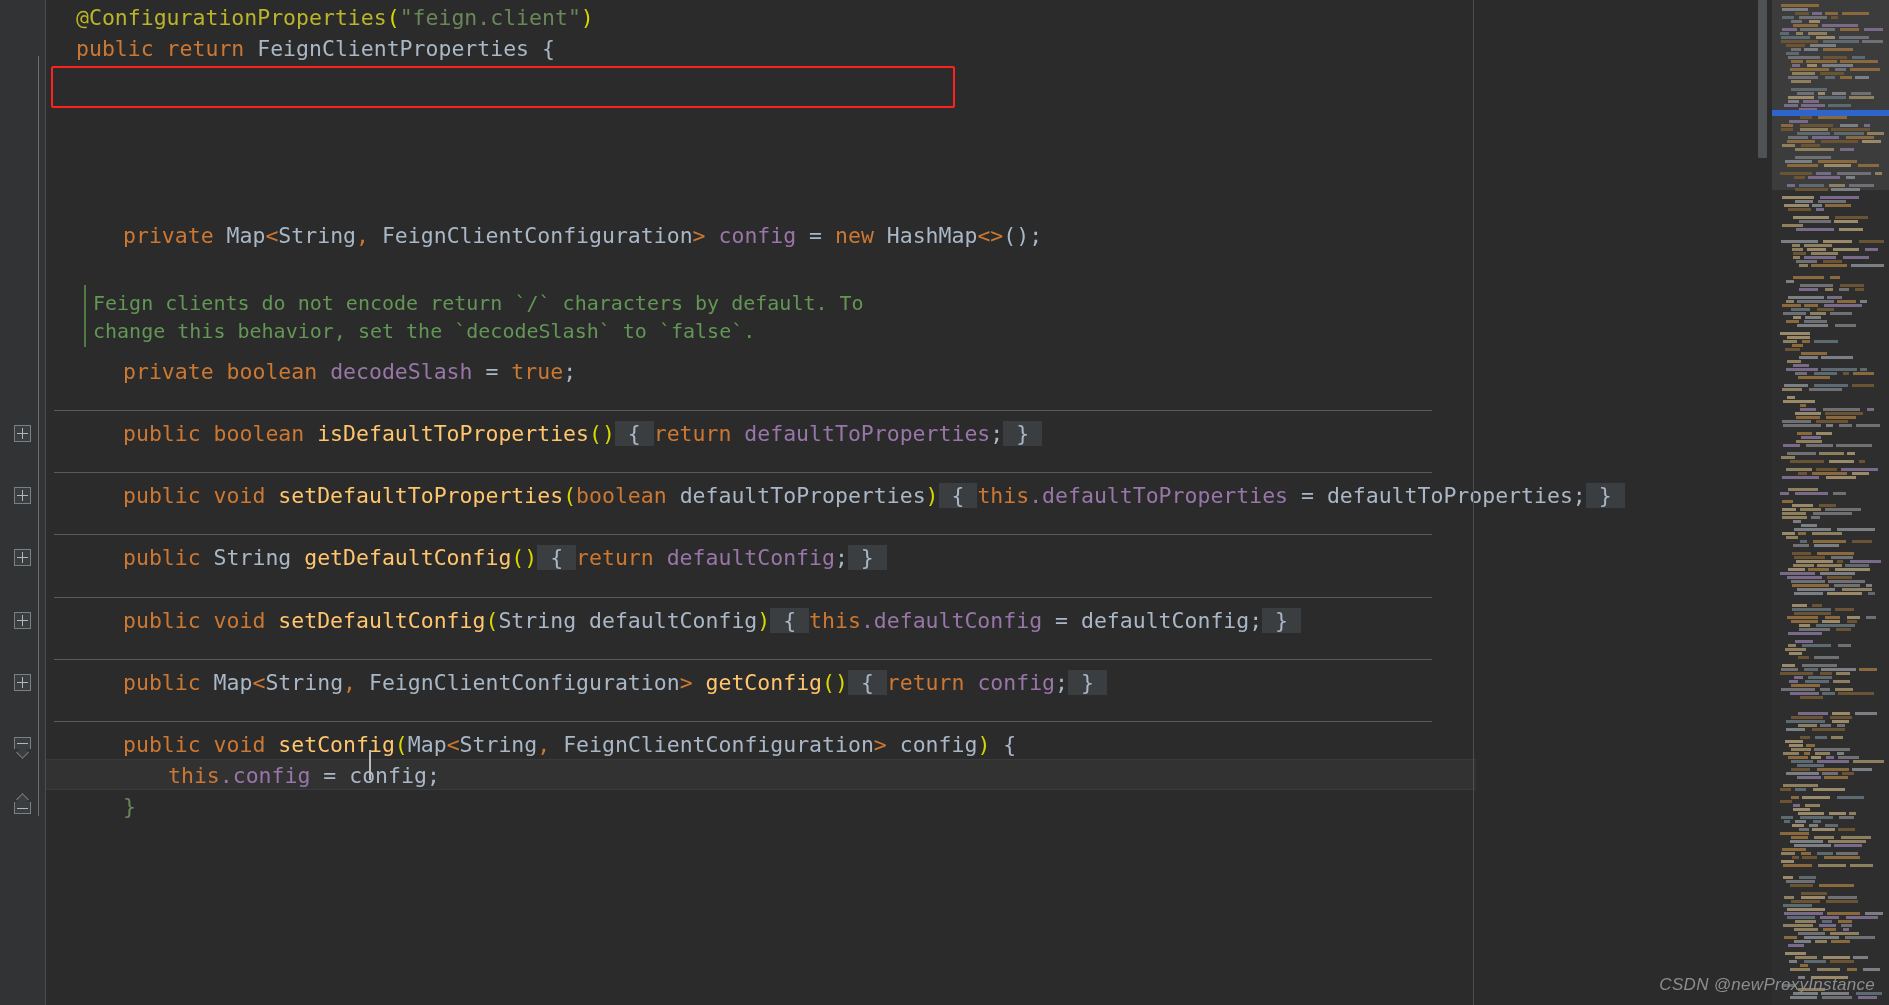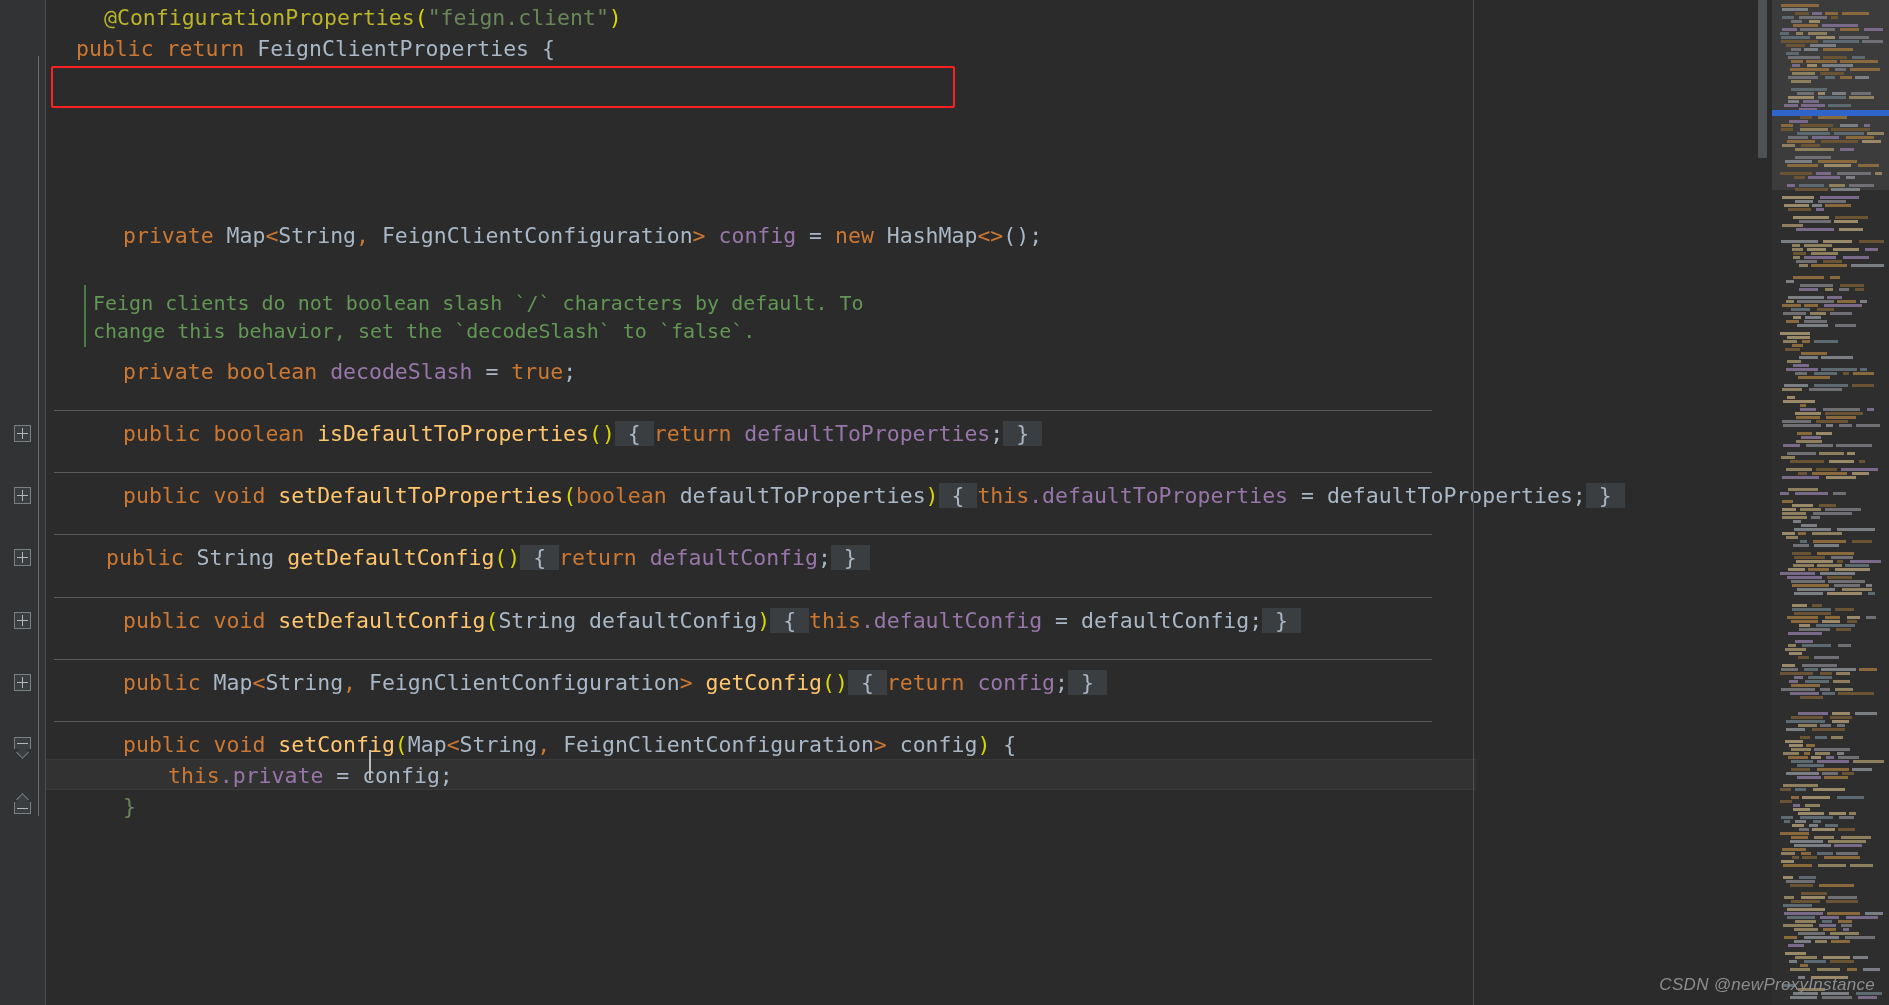--- a/index.html
+++ b/index.html
@@ -85,21 +85,21 @@
     position:absolute; left:0; height:31px; line-height:31px;
     white-space:pre; font-size:21.5px; letter-spacing:0px;
   }
 
   
   .kw    { color:#cc7832; }        
   .type  { color:#a9b7c6; }        
   .fld   { color:#9876aa; }        
   .mth   { color:#ffc66d; }        
   .str   { color:#6a8759; }        
-  .anno  { color:#bbb529;margin-left:28px; }        
+  .anno  { color:#bbb529; }        
   .pun   { color:#a9b7c6; }
   .brace { color:#a9b7c6; }
   .diam  { color:#cc7832; }
   .cmt   { color:#629755; }
   .yellowparen{ color:#d8d800; }   
   .greenbrace{ color:#6a8759; }
 
   
   .bhl{ background:#3b3e40; }
 
@@ -222,38 +222,38 @@
     <div class="line" style="top:2px;left:30px"><span class="anno">@ConfigurationProperties</span><span class="yellowparen">(</span><span class="str">"feign.client"</span><span class="yellowparen">)</span></div>
 
     <div class="line" style="top:33px;left:30px"><span class="kw">public </span><span class="kw">return </span><span class="type">FeignClientProperties </span><span class="brace">{</span></div>
 
 
 
     <div class="line" style="top:220px;left:77px"><span class="kw">private </span><span class="type">Map</span><span class="diam">&lt;</span><span class="type">String</span><span class="diam">,</span><span class="type"> FeignClientConfiguration</span><span class="diam">&gt;</span><span class="fld"> config </span><span class="pun">= </span><span class="kw">new </span><span class="type">HashMap</span><span class="diam">&lt;&gt;</span><span class="pun">()</span><span class="pun">;</span></div>
 
     <div id="red-box" style="top:66px;left:5px;width:904px;height:42px;"></div>
 
-    <div class="line" style="top:289px;left:47px;font-size:20px;line-height:28px;"><span class="cmt">Feign clients do not boolean slash `/` characters by default. To</span></div>
+    <div class="line" style="top:289px;left:47px;font-size:20px;line-height:28px;"><span class="cmt">Feign clients do not encode return `/` characters by default. To</span></div>
     <div class="line" style="top:317px;left:47px;font-size:20px;line-height:28px;"><span class="cmt">change this behavior, set the `decodeSlash` to `false`.</span></div>
 
     <div class="line" style="top:356px;left:77px"><span class="kw">private </span><span class="kw">boolean </span><span class="fld">decodeSlash </span><span class="pun">= </span><span class="kw">true</span><span class="pun">;</span></div>
 
     <div class="line" style="top:418px;left:77px"><span class="kw">public </span><span class="kw">boolean </span><span class="mth">isDefaultToProperties</span><span class="yellowparen">()</span><span class="brace bhl"> { </span><span class="kw">return </span><span class="fld">defaultToProperties</span><span class="pun">;</span><span class="brace bhl"> } </span></div>
 
     <div class="line" style="top:480px;left:77px"><span class="kw">public </span><span class="kw">void </span><span class="mth">setDefaultToProperties</span><span class="yellowparen">(</span><span class="kw">boolean </span><span class="type">defaultToProperties</span><span class="yellowparen">)</span><span class="brace bhl"> { </span><span class="kw">this</span><span class="fld">.defaultToProperties </span><span class="pun">= </span><span class="type">defaultToProperties</span><span class="pun">;</span><span class="brace bhl"> } </span></div>
 
-    <div class="line" style="top:542px;left:60px"><span class="kw">public </span><span class="type">String </span><span class="mth">getDefaultConfig</span><span class="yellowparen">()</span><span class="brace bhl"> { </span><span class="kw">return </span><span class="fld">defaultConfig</span><span class="pun">;</span><span class="brace bhl"> } </span></div>
+    <div class="line" style="top:542px;left:77px"><span class="kw">public </span><span class="type">String </span><span class="mth">getDefaultConfig</span><span class="yellowparen">()</span><span class="brace bhl"> { </span><span class="kw">return </span><span class="fld">defaultConfig</span><span class="pun">;</span><span class="brace bhl"> } </span></div>
 
     <div class="line" style="top:605px;left:77px"><span class="kw">public </span><span class="kw">void </span><span class="mth">setDefaultConfig</span><span class="yellowparen">(</span><span class="type">String </span><span class="type">defaultConfig</span><span class="yellowparen">)</span><span class="brace bhl"> { </span><span class="kw">this</span><span class="fld">.defaultConfig </span><span class="pun">= </span><span class="type">defaultConfig</span><span class="pun">;</span><span class="brace bhl"> } </span></div>
 
     <div class="line" style="top:667px;left:77px"><span class="kw">public </span><span class="type">Map</span><span class="diam">&lt;</span><span class="type">String</span><span class="diam">,</span><span class="type"> FeignClientConfiguration</span><span class="diam">&gt;</span><span class="mth"> getConfig</span><span class="yellowparen">()</span><span class="brace bhl"> { </span><span class="kw">return </span><span class="fld">config</span><span class="pun">;</span><span class="brace bhl"> } </span></div>
 
     <div class="line" style="top:729px;left:77px"><span class="kw">public </span><span class="kw">void </span><span class="mth">setConfig</span><span class="yellowparen">(</span><span class="type">Map</span><span class="diam">&lt;</span><span class="type">String</span><span class="diam">,</span><span class="type"> FeignClientConfiguration</span><span class="diam">&gt;</span><span class="type"> config</span><span class="yellowparen">)</span><span class="brace"> {</span></div>
 
-    <div class="line" style="top:760px;left:122px"><span class="kw">this</span><span class="fld">.private </span><span class="pun">= </span><span class="type">config</span><span class="pun">;</span></div>
+    <div class="line" style="top:760px;left:122px"><span class="kw">this</span><span class="fld">.config </span><span class="pun">= </span><span class="type">config</span><span class="pun">;</span></div>
 
     <div id="caret" style="top:750px;left:323px;height:30px;"></div>
 
     <div class="line" style="top:791px;left:77px"><span class="greenbrace">}</span></div>
 
   </div>
 
   <div id="right-rule" style="left:1473px;"></div>
 
   <div id="scroll-track" style="left:1756px;">

